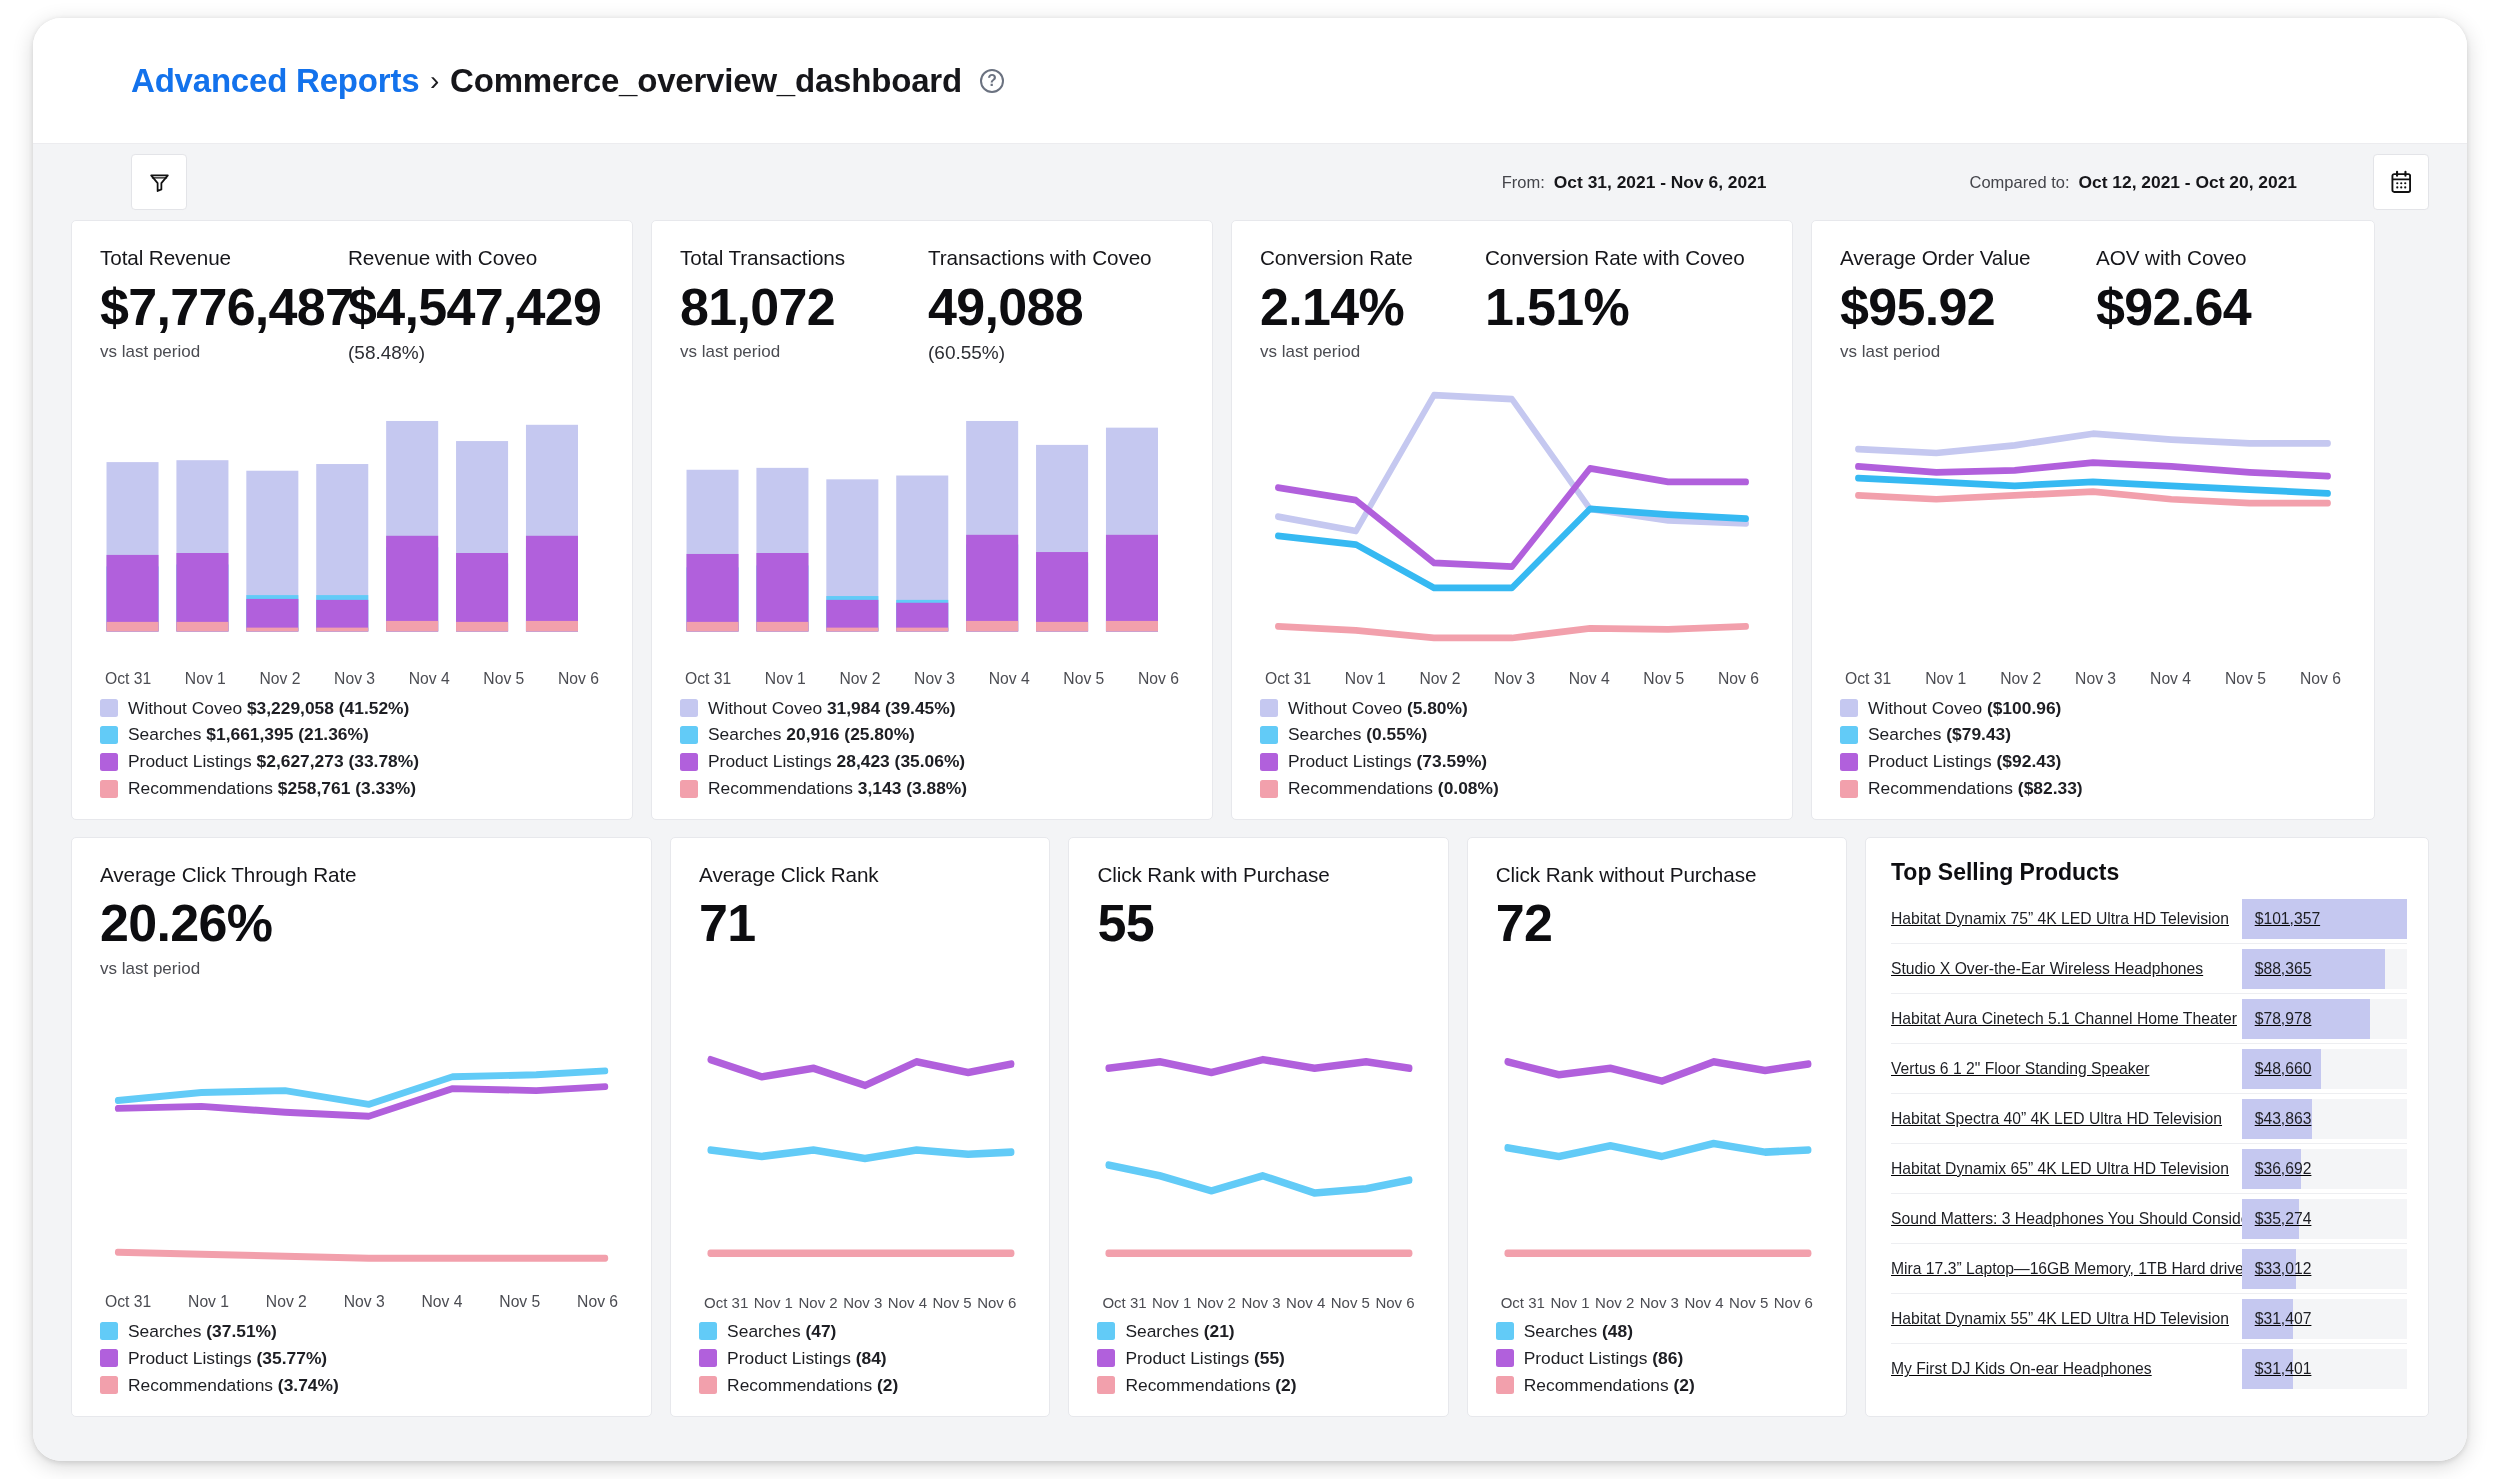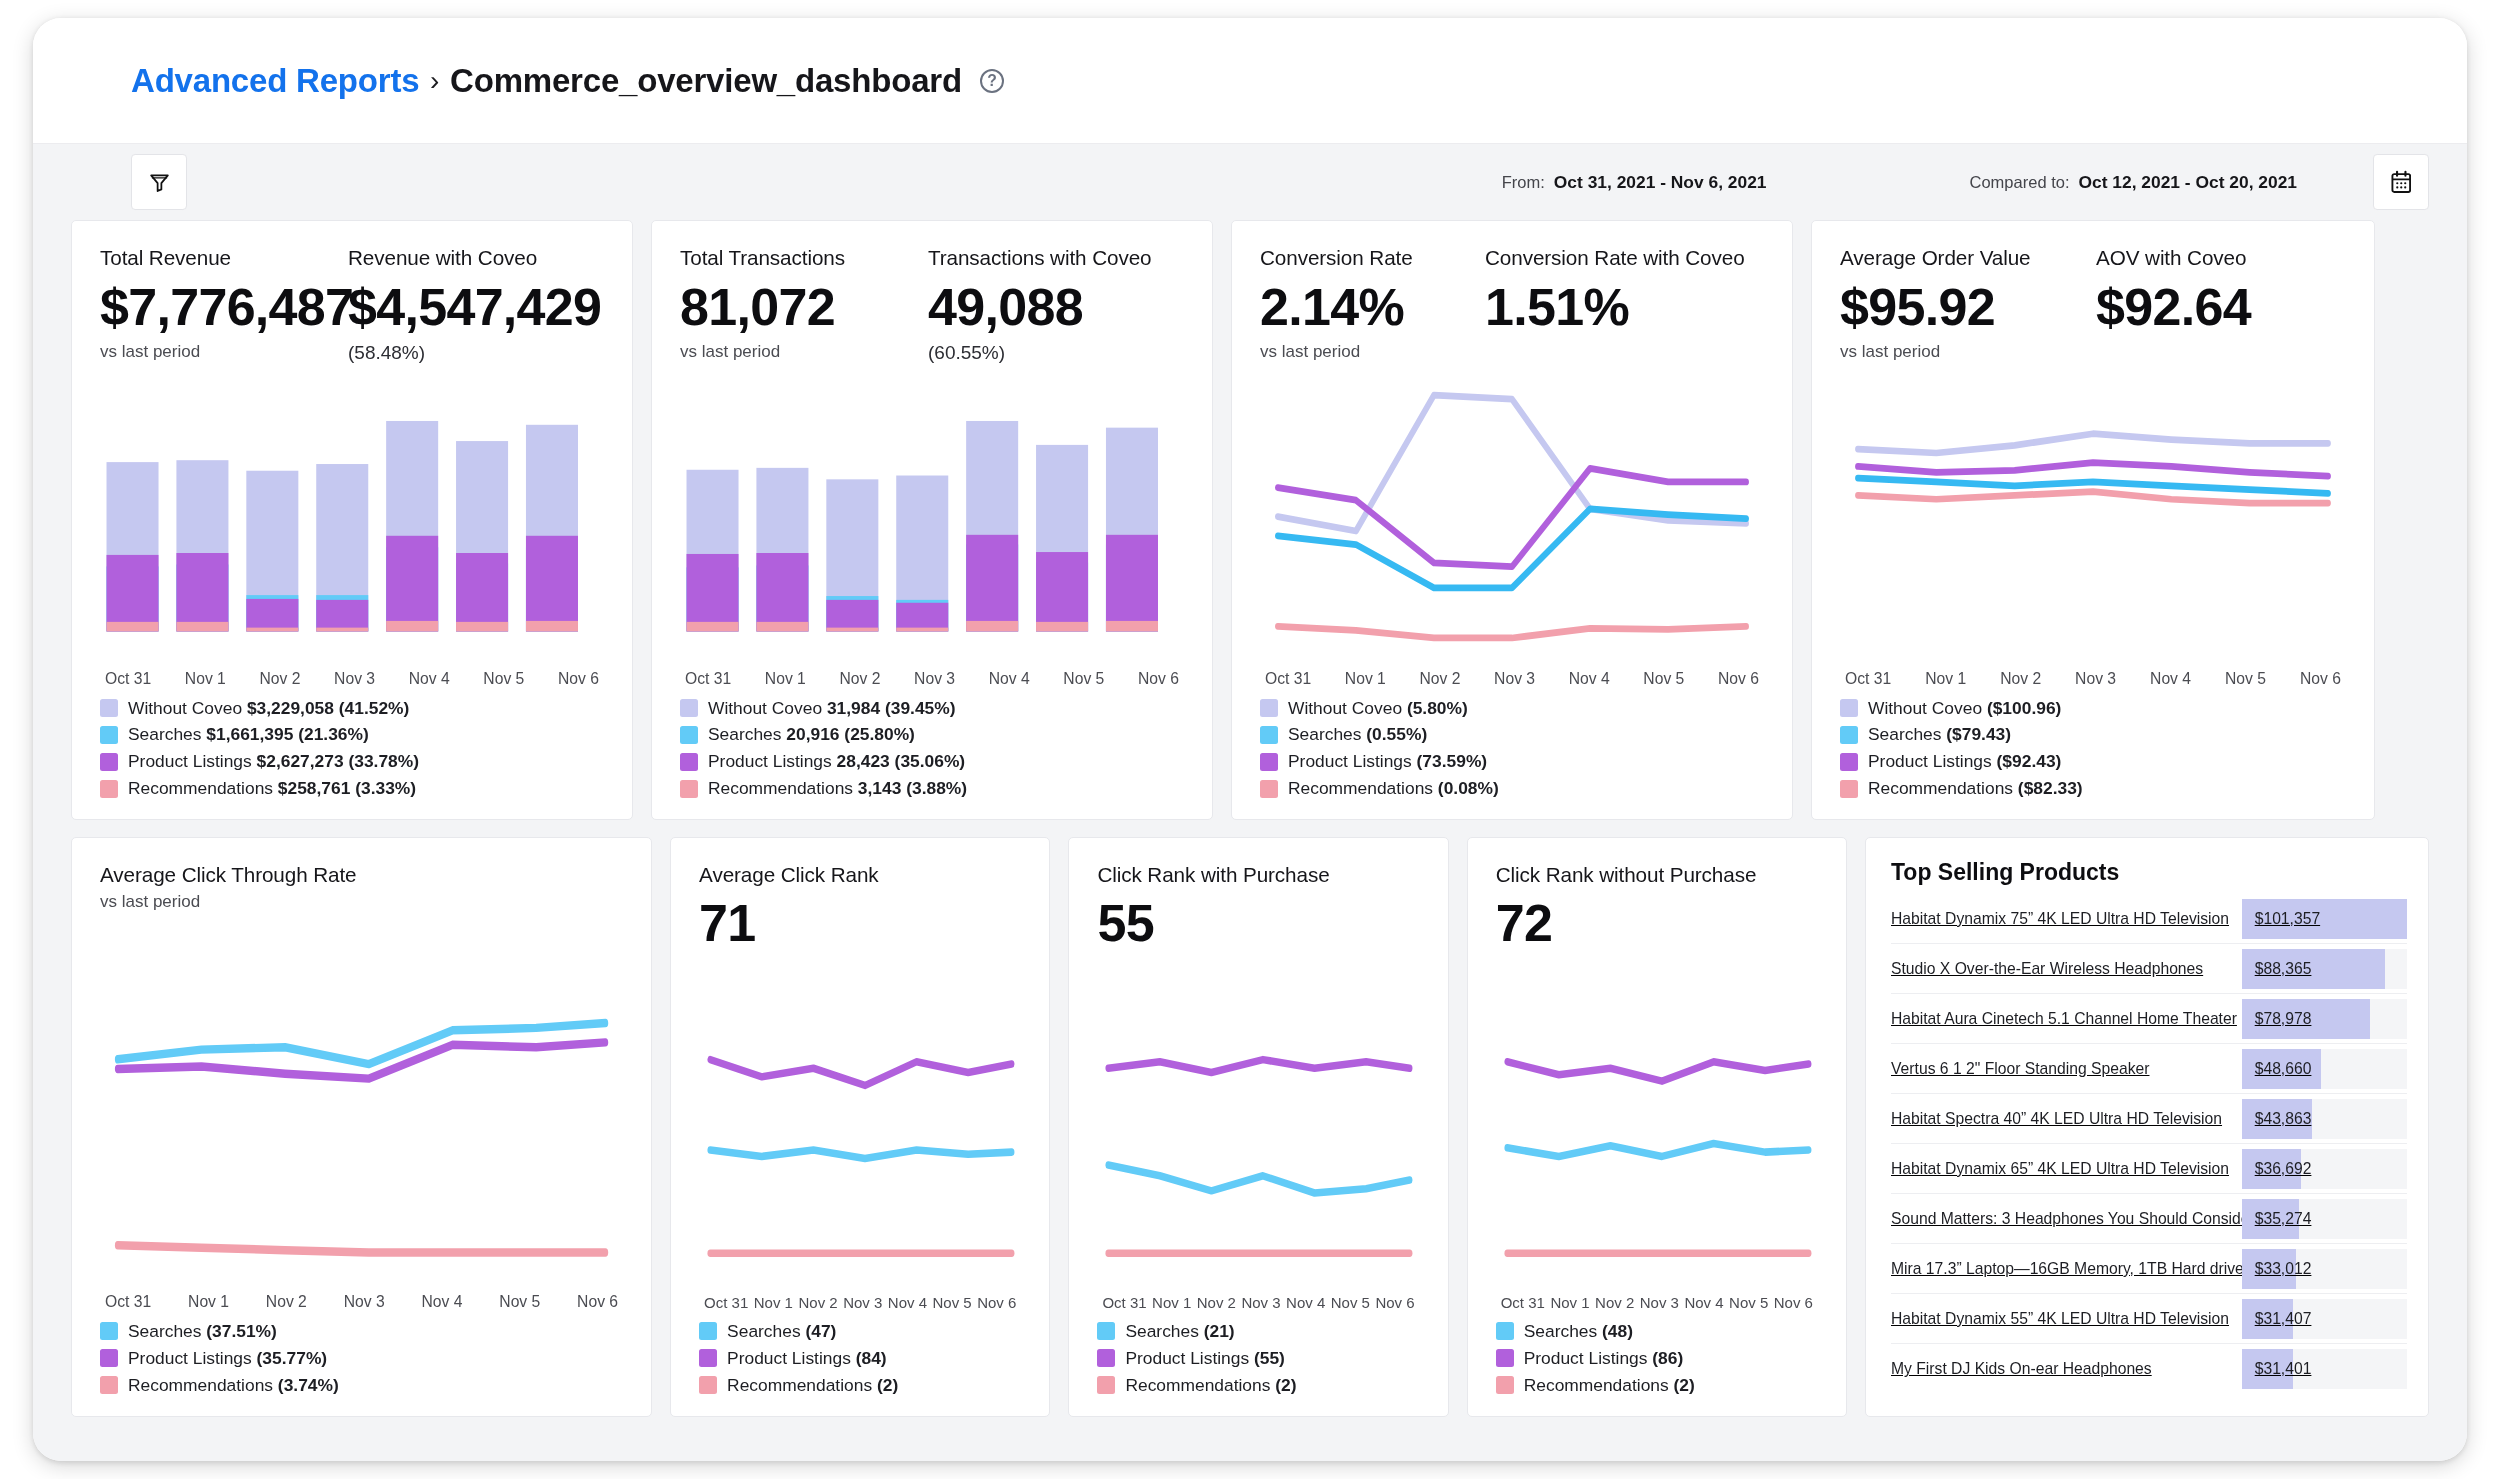--- a/index.html
+++ b/index.html
@@ -396,20 +396,21 @@
               <span class="lg-tx"><span>Recommendations</span> <b>($82.33)</b></span>
             </div>
         </div>
       </div>
     </div>
 
     <div class="row row2">
 
       <div class="card b-w">
         <span class="kpi-title">Average Click Through Rate</span>
+        <span class="kpi-val">20.26%</span>
         <span class="kpi-sub">vs last period</span>
         <div class="chart">
           <svg viewBox="0 0 650 300" preserveAspectRatio="none">
             <polyline points="22,112 126,104 230,102 334,116 438,88 542,86 628,82" fill="none" stroke="#62cbf7" stroke-width="7" stroke-linejoin="round" stroke-linecap="round"></polyline>
             <polyline points="22,120 126,118 230,124 334,128 438,100 542,102 628,98" fill="none" stroke="#b160dc" stroke-width="7" stroke-linejoin="round" stroke-linecap="round"></polyline>
             <polyline points="22,266 126,268 230,270 334,272 438,272 542,272 628,272" fill="none" stroke="#f2a0ac" stroke-width="7" stroke-linejoin="round" stroke-linecap="round"></polyline>
           </svg>
         </div>
         <div class="xaxis">
           <span>Oct 31</span>

